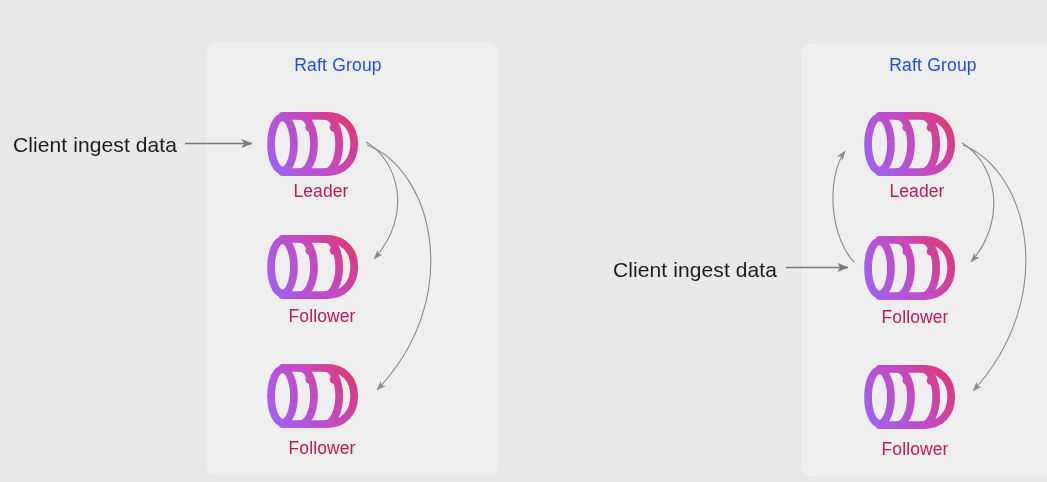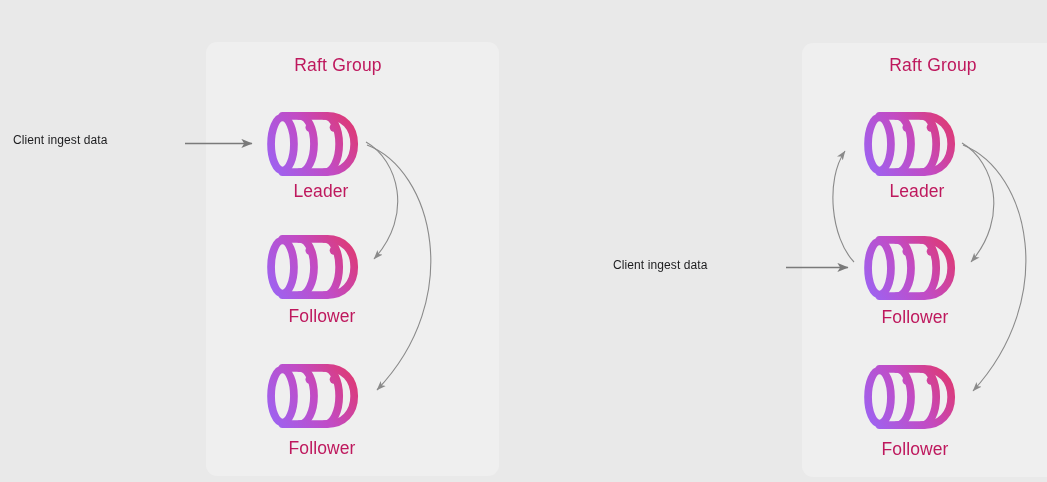--- a/index.html
+++ b/index.html
@@ -16,35 +16,35 @@
   .panel{
     position:absolute;
     width:293px;height:434px;
     background:#efefef;
     border-radius:11px;
   }
   .panel-title{
     position:absolute;
     transform:translateX(-50%);
     font-size:17.5px;
-    color:#be185d;
+    color:#1d4ed8;
     letter-spacing:.2px;
     white-space:nowrap;
   }
   .node-label{
     position:absolute;
     transform:translateX(-50%);
     font-size:17.5px;
     color:#be185d;
     letter-spacing:.1px;
     white-space:nowrap;
   }
   .client-label{
     position:absolute;
-    font-size:12px;
+    font-size:21px;
     color:#1c1c1e;
     letter-spacing:.1px;
     white-space:nowrap;
   }
   .cyl{
     position:absolute;
     width:93px;height:64px;
   }
   #arrow-layer{
     position:absolute;left:0;top:0;

